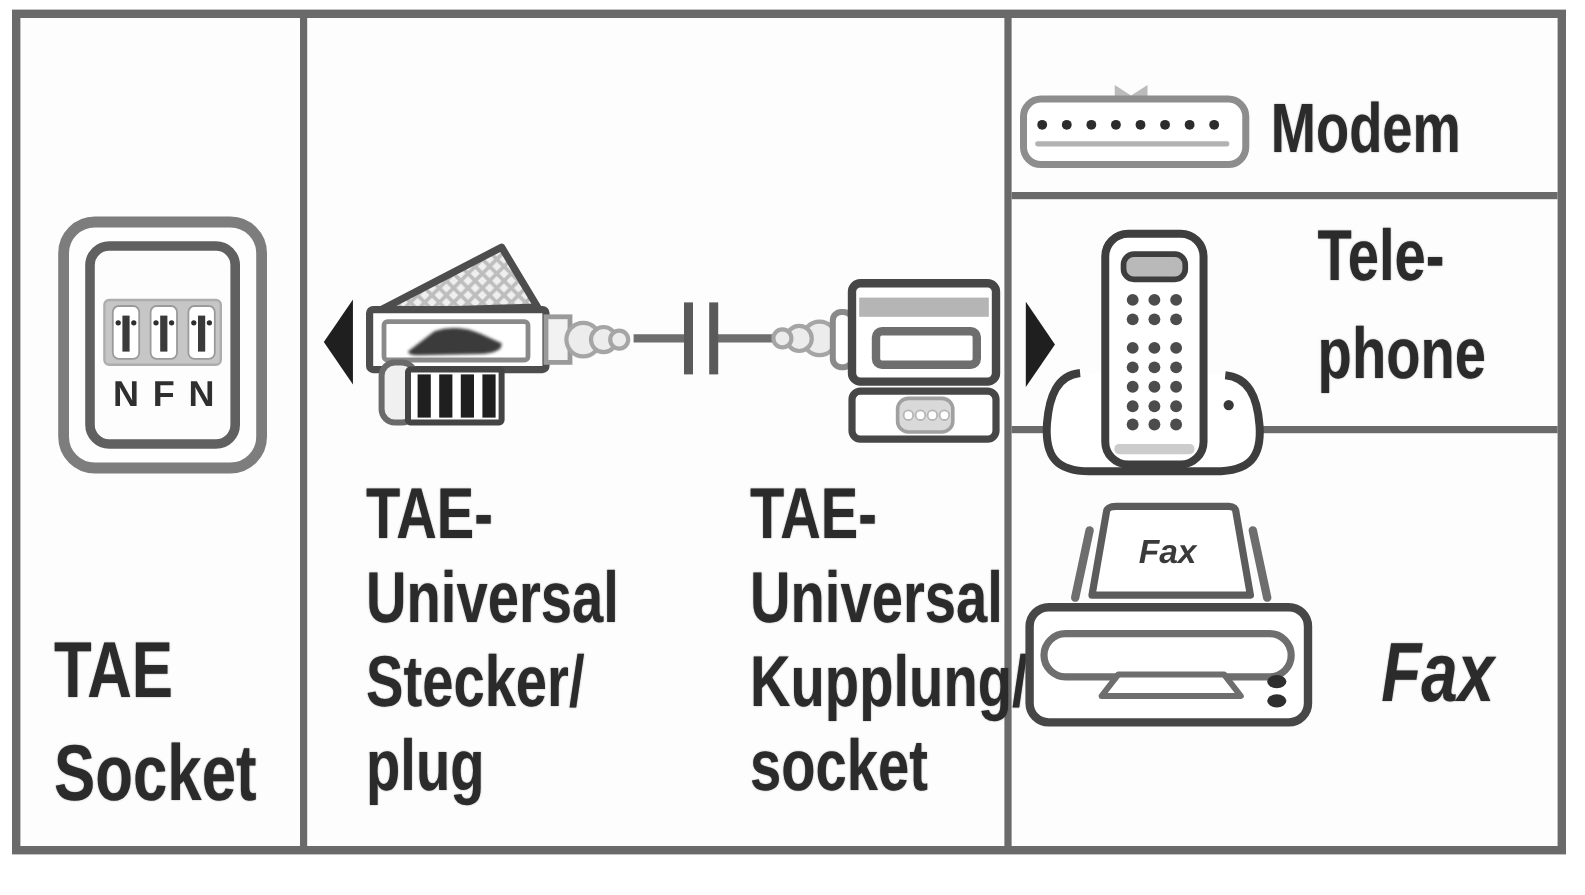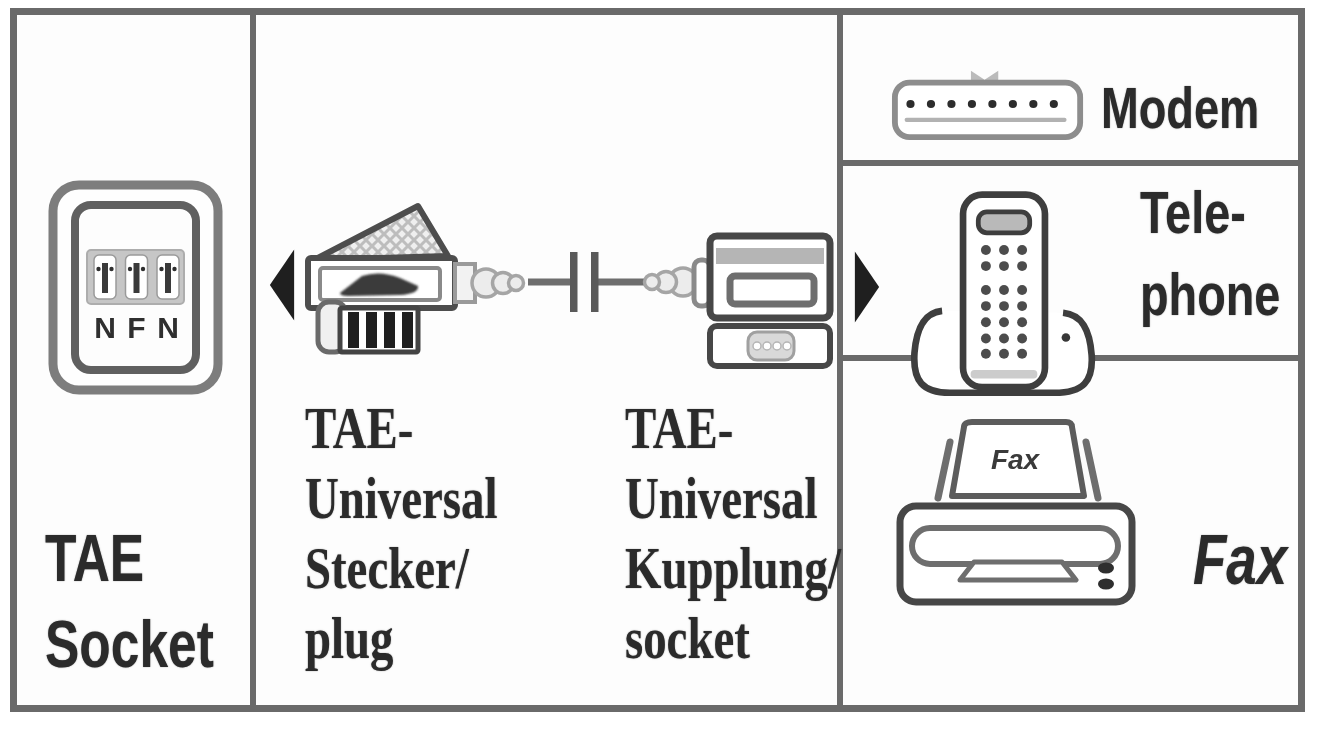--- a/index.html
+++ b/index.html
@@ -4,25 +4,25 @@
 <style>
   html,body{margin:0;padding:0;background:#ffffff;}
   body{width:1321px;height:746px;overflow:hidden;font-family:"Liberation Sans",sans-serif;}
   .diagram{
     position:absolute;left:10px;top:8px;width:1295px;height:704px;
     box-sizing:border-box;border:7px solid #6a6a6a;background:#fdfdfd;
     display:flex;flex-direction:row;filter:blur(0.4px);
   }
   .panel{position:relative;box-sizing:border-box;}
   .panel-left{width:233px;}
-  .panel-mid{width:581px;font-family:Liberation Serif, serif;}
+  .panel-mid{width:581px;}
   .panel-right{flex:1;display:flex;flex-direction:column;}
   .vdiv{width:6px;background:#6a6a6a;}
   .hdiv{height:6px;background:#6a6a6a;}
-  .row{position:relative;margin-left:42px;}
+  .row{position:relative;}
   .row-modem{height:145px;}
   .row-phone{height:189px;padding-left:28px;}
   .row-fax{flex:1;font-style:italic;}
   .cap{
     position:absolute;color:#2b2b2b;font-weight:bold;
     transform:scaleX(0.78);transform-origin:0 0;
     text-shadow:0 0 1.5px rgba(43,43,43,0.55);
     white-space:nowrap;
   }
   .cap-left{left:28px;top:500px;font-size:66px;line-height:86px;}

